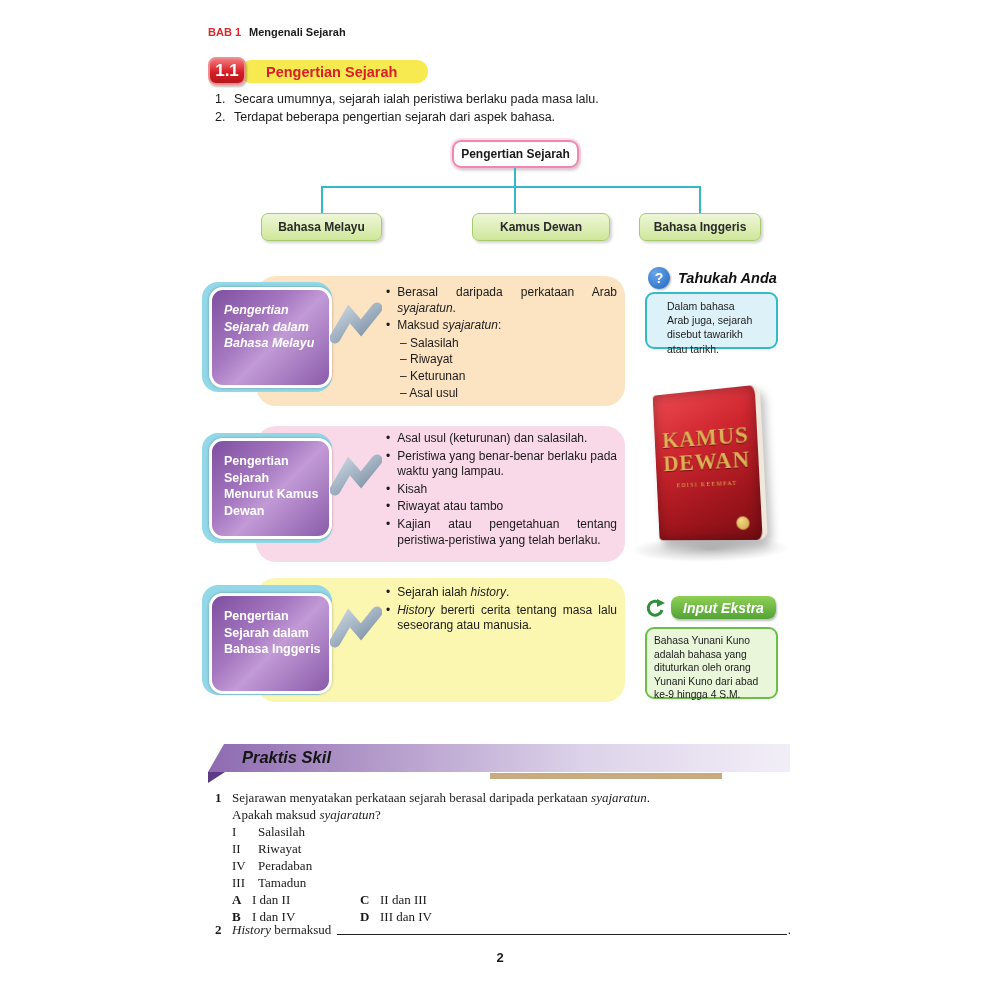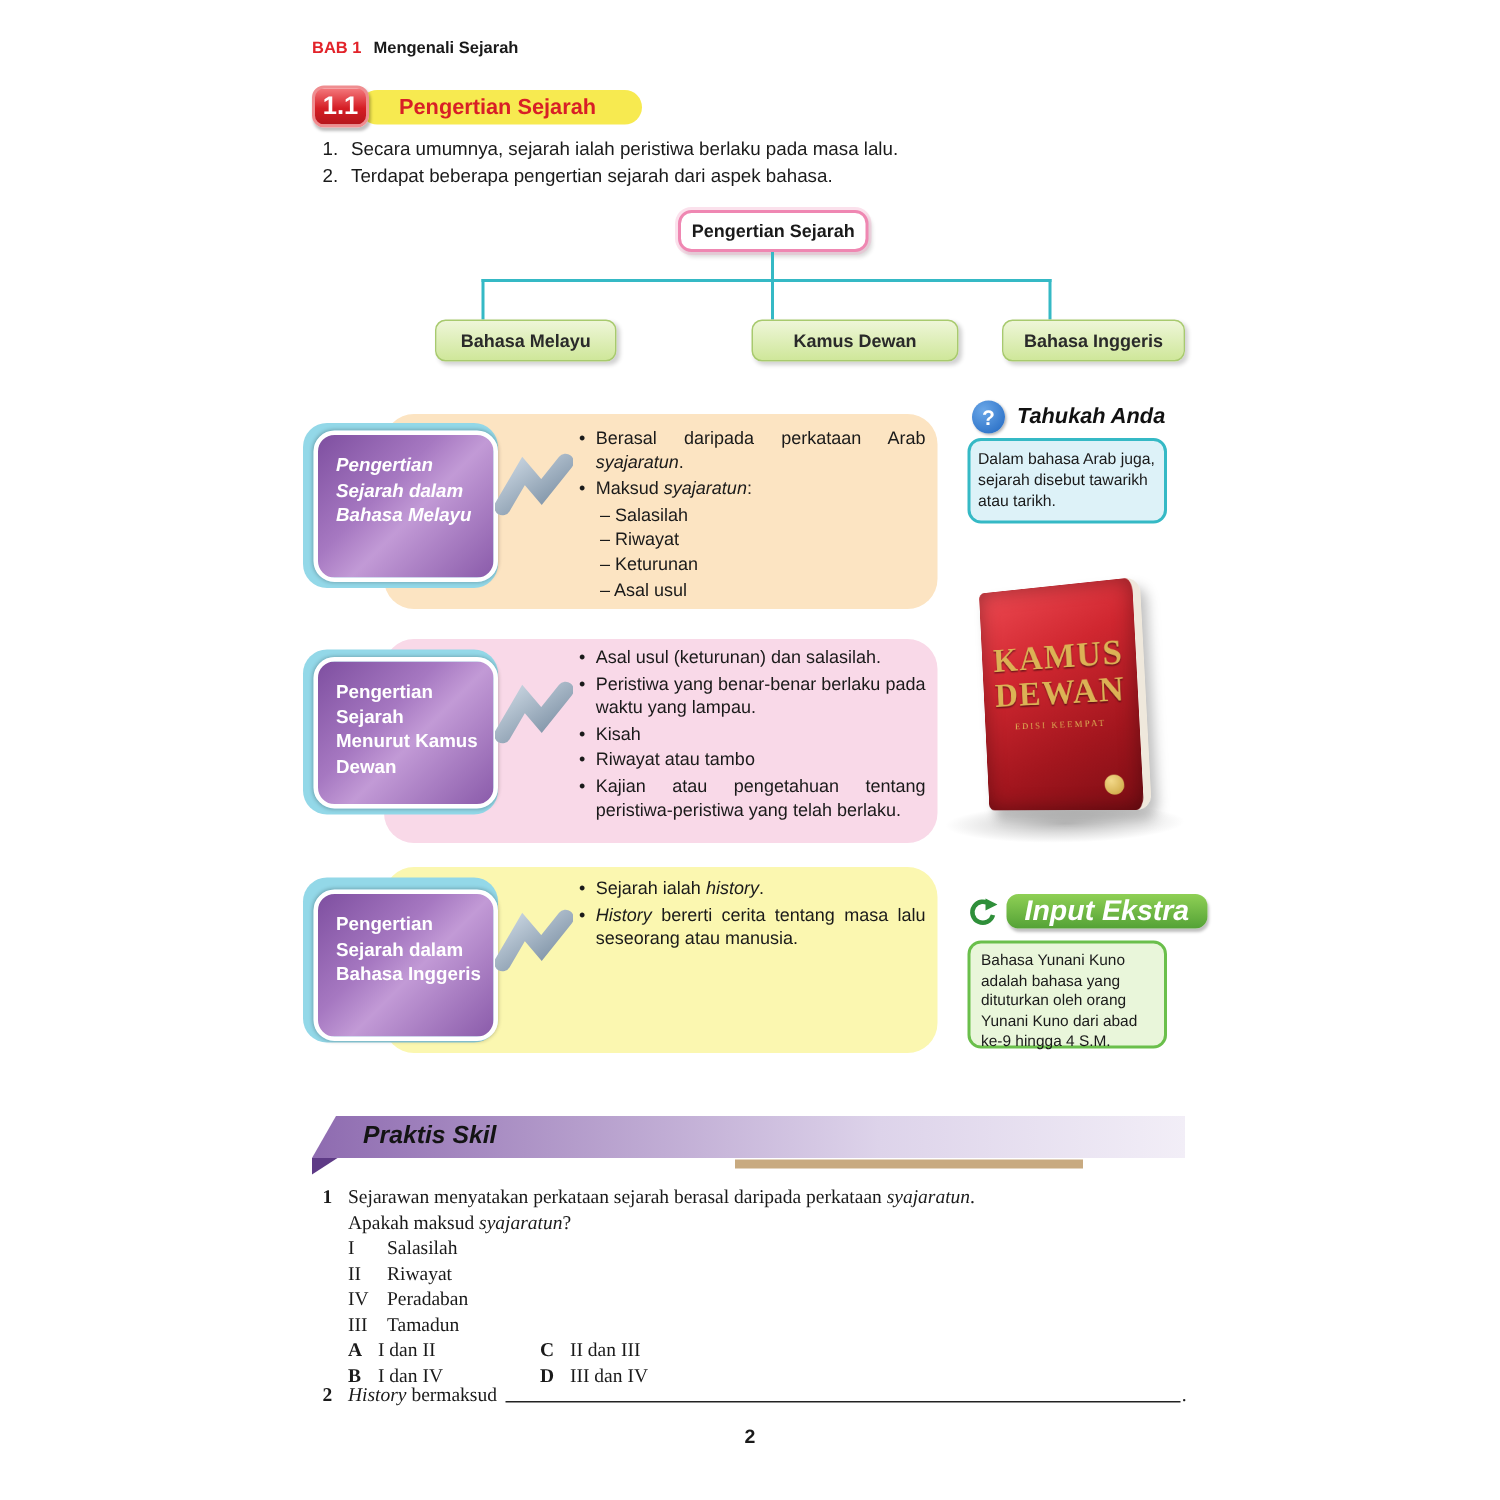--- a/index.html
+++ b/index.html
@@ -22,21 +22,21 @@
   .intro-num { width:19px; }
 
   
   .flow-root { position:absolute; left:452px; top:140px; width:127px; height:28px; background:#fff; border:2px solid #ef87b2; border-radius:9px; box-shadow:0 0 0 2px rgba(244,170,200,0.35), 2px 3px 3px rgba(0,0,0,0.15); display:flex; align-items:center; justify-content:center; font-size:12px; font-weight:bold; }
   .flow-line { position:absolute; background:#35b9c5; }
   .l-root-v { left:514px; top:168px; width:2px; height:18px; }
   .l-h      { left:321px; top:186px; width:380px; height:2px; }
   .l-c1 { left:321px; top:186px; width:2px; height:27px; }
   .l-c2 { left:514px; top:186px; width:2px; height:27px; }
   .l-c3 { left:699px; top:186px; width:2px; height:27px; }
-  .flow-child { position:absolute; top:213px; height:28px; background:linear-gradient(180deg,#eef6d8,#cfe79a); border:1px solid #a8ca6e; border-radius:7px; box-shadow:2px 2px 3px rgba(0,0,0,0.18); display:flex; align-items:center; justify-content:center; font-size:12px; font-weight:600; color:#2a2a2a;margin-left:29px; }
+  .flow-child { position:absolute; top:213px; height:28px; background:linear-gradient(180deg,#eef6d8,#cfe79a); border:1px solid #a8ca6e; border-radius:7px; box-shadow:2px 2px 3px rgba(0,0,0,0.18); display:flex; align-items:center; justify-content:center; font-size:12px; font-weight:600; color:#2a2a2a; }
   .c1 { left:261px; width:121px; } .c2 { left:472px; width:138px; } .c3 { left:639px; width:122px;text-align:center; }
 
   
   .block { position:absolute; left:256px; width:369px; border-radius:20px; }
   .block.peach   { top:276px; height:130px; background:#fce4c2; }
   .block.pink    { top:426px; height:136px; background:#f9d9e8; }
   .block.lyellow { top:578px; height:124px; background:#fbf7b0; }
   .label-back { position:absolute; left:202px; width:130px; height:110px; background:#93d8e8; border-radius:16px; }
   .lb1 { top:282px; } .lb2 { top:433px; } .lb3 { top:585px; }
   .label-box { position:absolute; left:209px; width:123px; height:101px; border-radius:14px;
@@ -50,39 +50,39 @@
   .b1 { top:285px; } .b2 { top:431px; } .b3 { top:585px; }
   .bullet { display:flex; margin-bottom:2px; text-align:justify; }
   .bullet::before { content:"•"; margin-right:7px; }
   .btext { flex:1; }
   .subitem { margin-left:14px; margin-bottom:1px; }
 
   
   .tahukah-head { position:absolute; left:648px; top:267px; display:flex; align-items:center; }
   .q-icon { width:22px; height:22px; border-radius:50%; background:radial-gradient(circle at 35% 30%, #6aa7e8, #1f66c0); color:#fff; font-weight:bold; font-size:14px; display:flex; align-items:center; justify-content:center; margin-right:8px; box-shadow:1px 1px 2px rgba(0,0,0,0.3); }
   .tahukah-title { font-style:italic; font-weight:bold; font-size:14.5px; color:#111; }
-  .tahukah-box { position:absolute; left:645px; top:292px; width:133px; height:57px; background:#ddf2f8; border:2px solid #35b9c5; border-radius:9px; font-size:10.5px; line-height:1.35; padding:5px 5px; }
+  .tahukah-box { position:absolute; left:645px; top:292px; width:133px; height:57px; background:#ddf2f8; border:2px solid #35b9c5; border-radius:9px; font-size:10.5px; line-height:1.35; padding:5px 20px; }
 
   
   .book { position:absolute; left:630px; top:390px; width:170px; height:178px; }
   .book-shadow { position:absolute; left:0px; top:146px; width:160px; height:26px; background:radial-gradient(ellipse at center, rgba(110,110,110,0.45) 0%, rgba(110,110,110,0) 70%); transform:skewX(-35deg); }
   .book-cover { position:absolute; left:22px; top:0; width:112px; height:150px;
     background:linear-gradient(155deg, #ee4a52 0%, #d02730 35%, #a3161e 70%, #7c0d14 100%);
     transform:perspective(420px) rotateY(-16deg) rotate(-3deg);
     border-radius:4px 10px 10px 4px; border-right:5px solid #efe8dc;
     box-shadow:inset 0 0 14px rgba(0,0,0,0.35), 4px 6px 8px rgba(0,0,0,0.25); text-align:center; }
   .bt { font-family:"Liberation Serif", serif; font-weight:bold; color:#dcb255; letter-spacing:1px; font-size:23px; line-height:1.05; text-shadow:0 1px 1px rgba(0,0,0,0.45); }
   .bt1 { margin-top:36px; }
   .bsub { font-family:"Liberation Serif", serif; color:#dcb255; font-size:6px; letter-spacing:1.5px; margin-top:7px; }
   .book-badge { position:absolute; right:12px; bottom:10px; width:13px; height:13px; border-radius:50%; background:radial-gradient(circle at 35% 30%, #f3d98a, #caa23c); }
 
   
   .input-head { position:absolute; left:645px; top:596px; display:flex; align-items:center; }
   .refresh-icon { width:20px; height:20px; margin-right:6px; }
-  .input-pill { height:23px; padding:0 12px; background:linear-gradient(180deg,#8fd055,#54a236); border-radius:8px; display:flex; align-items:center; color:#fff; font-style:italic; font-weight:bold; font-size:19px; box-shadow:1px 2px 2px rgba(0,0,0,0.25); }
+  .input-pill { height:23px; padding:0 12px; background:linear-gradient(180deg,#8fd055,#54a236); border-radius:8px; display:flex; align-items:center; color:#fff; font-style:italic; font-weight:bold; font-size:14px; box-shadow:1px 2px 2px rgba(0,0,0,0.25); }
   .input-box { position:absolute; left:645px; top:627px; width:133px; height:72px; background:#e9f6da; border:2px solid #6abf4b; border-radius:9px; font-size:10.3px; line-height:1.32; padding:5px 7px; }
 
   
   .praktis { position:absolute; left:208px; top:744px; width:582px; height:42px; }
   .praktis-bar { position:absolute; left:0; top:0; width:100%; height:28px; background:linear-gradient(90deg,#8e6bb0 0%, #b49ccb 30%, #ddd3ea 65%, #f2eef7 100%); clip-path:polygon(16px 0, 100% 0, 100% 100%, 0 100%); }
   .praktis-fold { position:absolute; left:0; top:28px; width:0; height:0; border-top:11px solid #5e3a86; border-right:17px solid transparent; }
   .praktis-underline { position:absolute; left:282px; top:29px; width:232px; height:6px; background:#c8aa80; }
   .praktis-title { position:absolute; left:34px; top:4px; font-style:italic; font-weight:bold; font-size:16.5px; color:#141414; }
 
   

